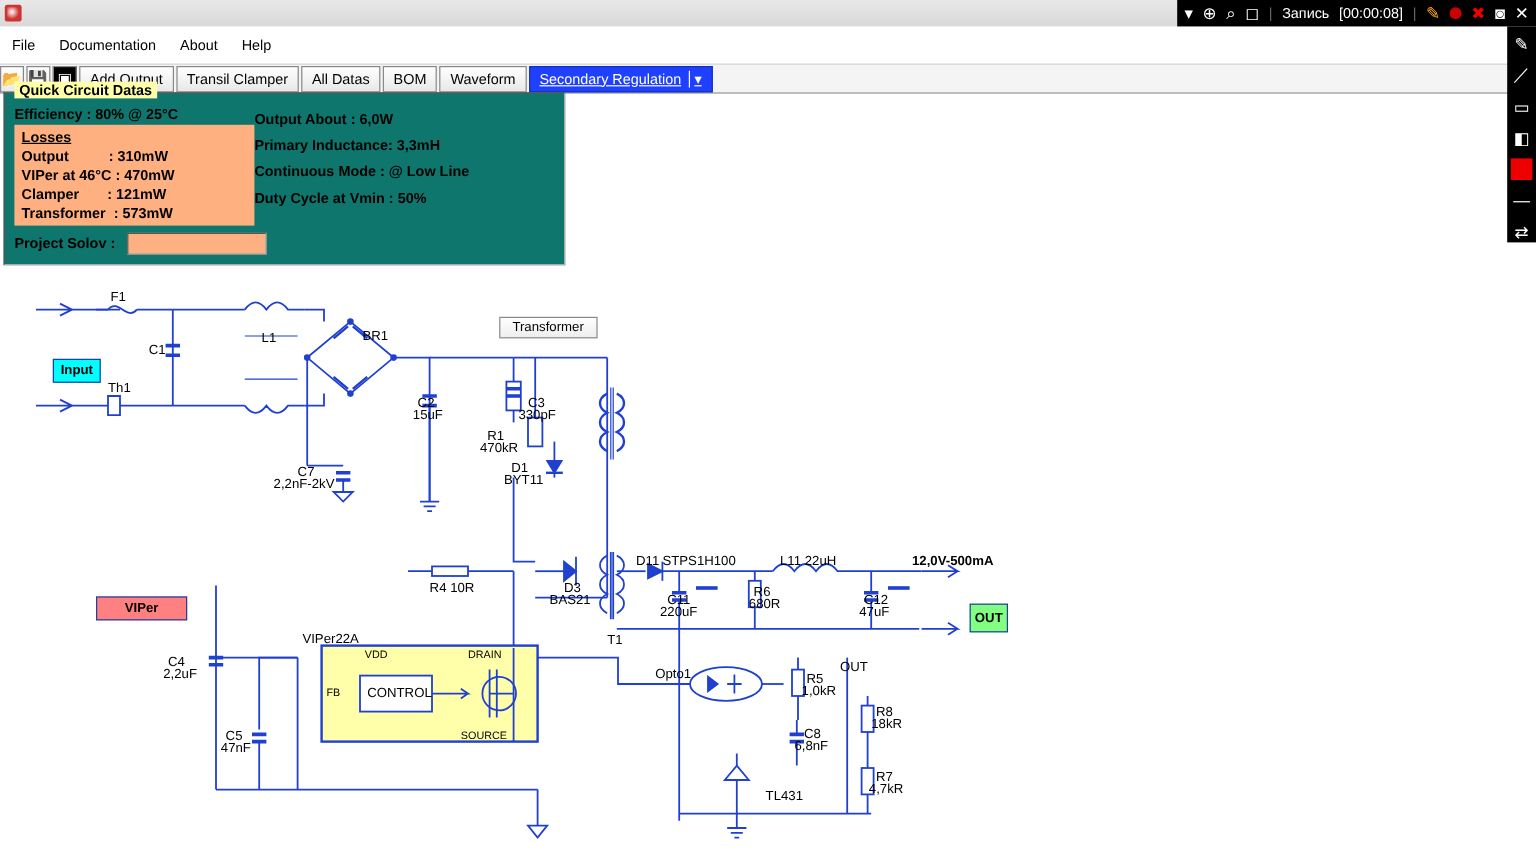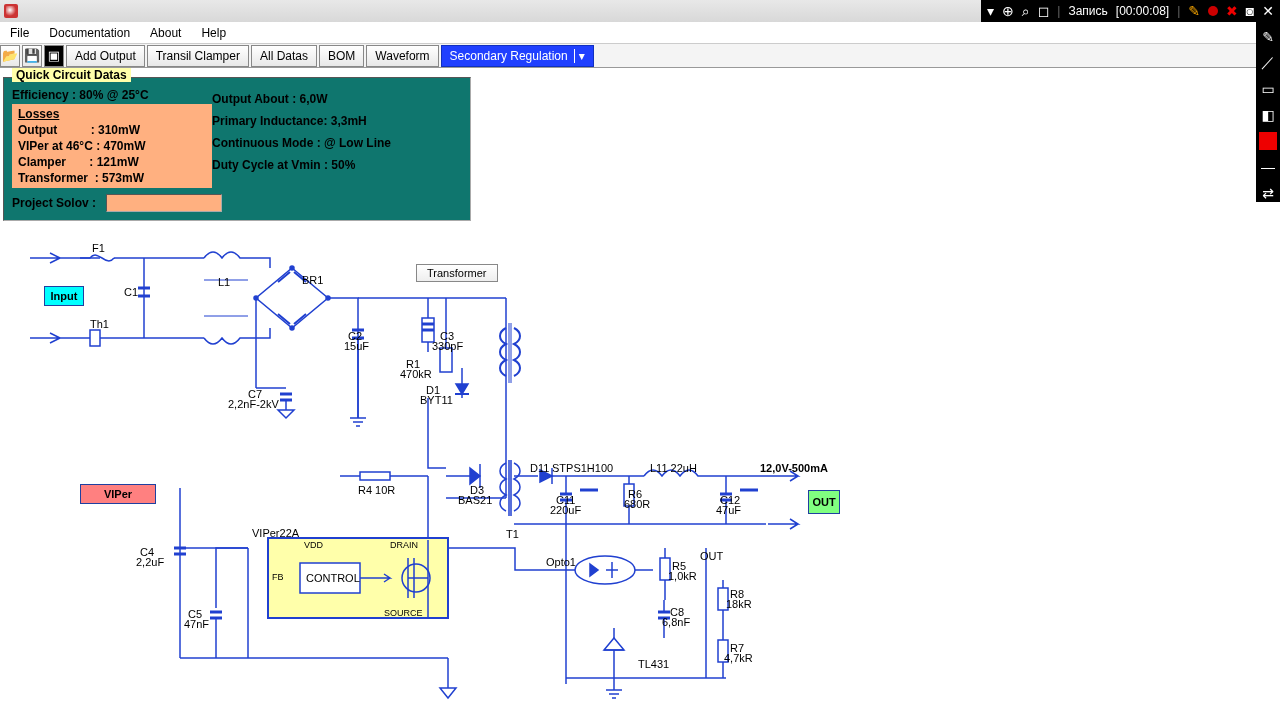--- a/index.html
+++ b/index.html
@@ -8,28 +8,28 @@
 
 .titlebar { height: 22px; background: linear-gradient(#e8e8e8,#d8d8d8); display: flex; align-items: center; font-size: 11px; color: #555; padding-left: 4px; position: relative; }
 .titlebar .icon { width: 14px; height: 14px; margin-right: 4px; background:#c33; border-radius:2px; position:relative;}
 .titlebar .icon::after{content:"";position:absolute;inset:2px;background:radial-gradient(circle at 40% 40%,#fff,#c33 70%);}
 .recorder { position: absolute; right: 0; top: 0; height: 22px; background: #000; color: #fff; display: flex; align-items: center; font-size: 12px; gap: 8px; padding: 0 6px;}
 .recorder .sep{color:#666;}
 .recorder .dot{width:10px;height:10px;background:#c00;border-radius:50%;}
 .recorder .ricon{font-size:14px;}
 
 
-.menubar { height: 22px; display: flex; align-items: center; border-bottom: 1px solid #ccc; font-size: 12px; }
+.menubar { height: 32px; display: flex; align-items: center; border-bottom: 1px solid #ccc; font-size: 12px; }
 .menubar div { padding: 0 10px; cursor: default; }
 
 
 .toolbar { height: 24px; display: flex; align-items: center; border-bottom: 1px solid #999; background: #f4f4f4; font-size: 12px; }
 .tbtn { height: 22px; border: 1px solid #888; background: linear-gradient(#fff,#e8e8e8); padding: 0 8px; display: flex; align-items: center; margin-right: 2px; cursor: pointer; }
 .ticon { width: 20px; justify-content:center; padding:0; font-size:13px;}
-.tbtn.drop { background:#2040ff; color:#fff; border-color:#1030c0; }
+.tbtn.drop { background:#2040ff; color:#fff; border-color:#1030c0;text-decoration:underline; }
 .tbtn.drop .arrow{margin-left:6px;border-left:1px solid #fff;padding-left:4px;}
 
 
 .infopanel { position: absolute; left: 3px; top: 70px; width: 468px; background: #0f766e; border: 1px inset #aaa; padding: 4px 8px 8px 8px; font-size: 12px; }
 .infopanel legend { font-weight: bold; font-size: 12px; position:relative; top:-2px; background:#ffffaa; padding:0 4px;}
 .legendtxt{font-weight:bold;}
 .inforow{display:flex;}
 .leftcol{width:200px;}
 .rightcol{width:240px; line-height:22px;}
 .lossbox{background:#ffb080; padding:2px 6px; margin-top:2px; line-height:16px;}
@@ -43,21 +43,21 @@
 
 
 .rsb { position: absolute; right: 0; top: 22px; width: 24px; background: #000; display: flex; flex-direction: column; align-items: center; gap: 8px; padding-top: 6px;}
 .rsb div{width:18px;height:18px;display:flex;align-items:center;justify-content:center;color:#fff;font-size:14px;}
 .rsb .red{background:#e00;}
 
 
 .slabel{position:absolute; font-size:11px; font-family:Arial;}
 .slabel.bold{font-weight:bold;}
 .boxlabel{position:absolute;border:1px solid #888;background:linear-gradient(#fff,#eee);font-size:11px;padding:2px 10px;}
-.cbox{position:absolute;border:1px solid #2040a0;text-align:center;font-size:11px;font-weight:bold;display:flex;align-items:center;justify-content:center;}
+.cbox{position:absolute;border:1px solid #2040a0;text-align:center;font-size:11px;font-weight:bold;display:flex;align-items:center;justify-content:center;margin-top:13px;}
 .inputbox{background:#00ffff;}
 .viperbox{background:#ff8080;}
 .outbox{background:#80ff80;}
 
 </style>
 </head>
 <body>
 
 <div class="titlebar">
   <span class="icon"></span>

